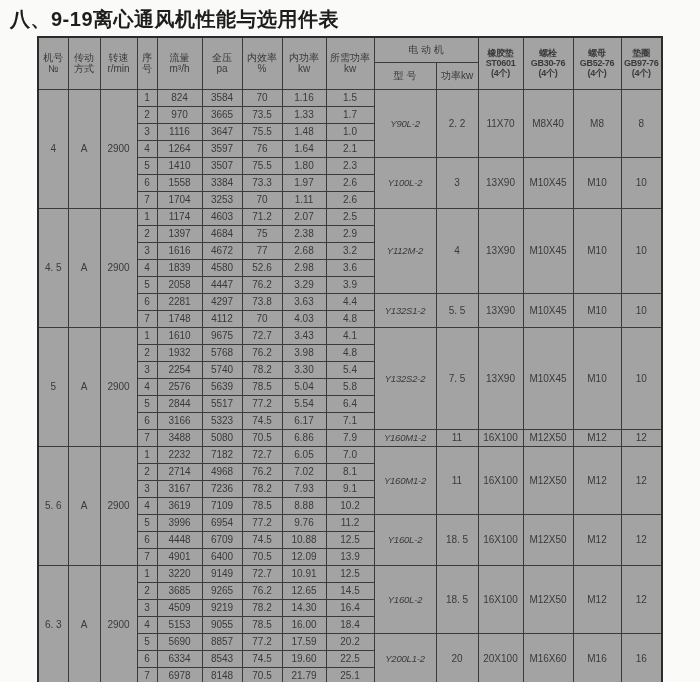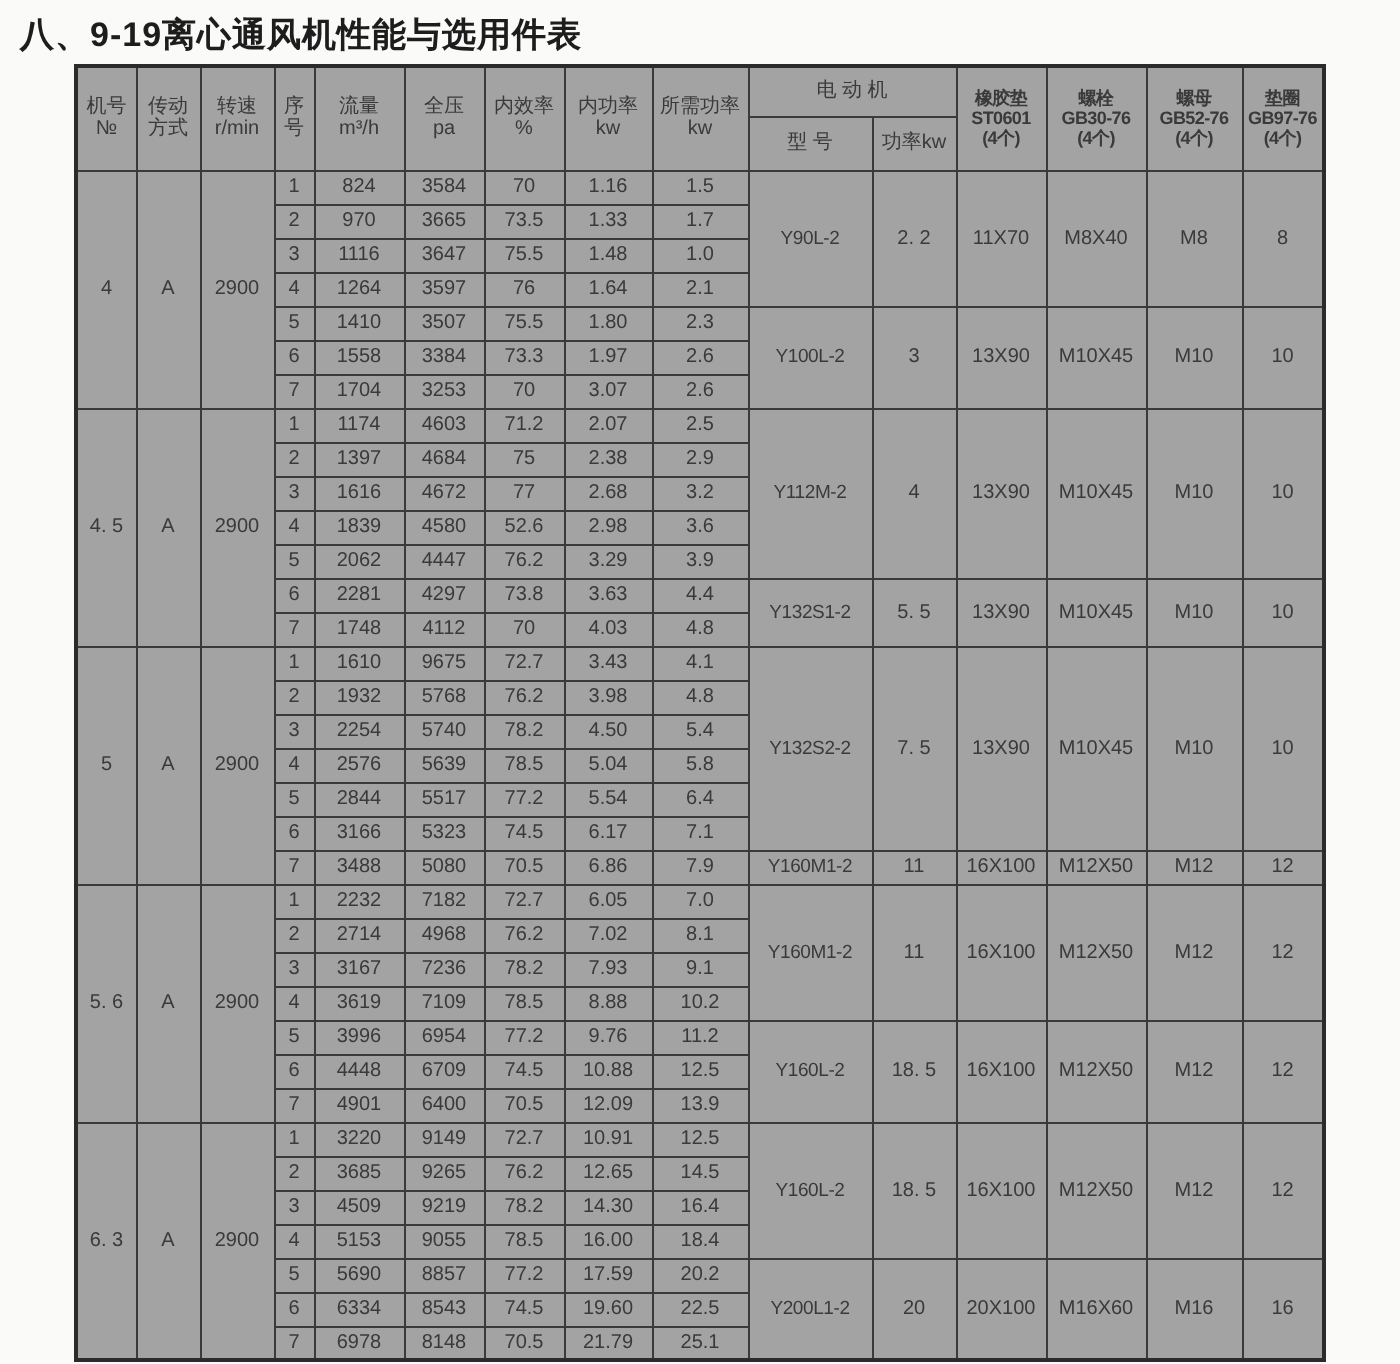--- a/index.html
+++ b/index.html
@@ -6,21 +6,21 @@
   html,body{margin:0;padding:0;}
   body{
     width:700px;height:682px;
     background:#fafaf8;
     font-family:"Liberation Sans","DejaVu Sans",sans-serif;
     color:#333;
     overflow:hidden;
   }
   .page{padding:4px 0 0 0;}
   .doc-title{
-    font-size:17px;
+    font-size:20px;
     font-weight:bold;
     color:#1d1d1d;
     margin:2px 0 3px 10px;
     letter-spacing:0.5px;
   }
   table.perf{
     border-collapse:collapse;
     table-layout:fixed;
     width:624px;
     margin-left:37px;
@@ -36,21 +36,21 @@
     overflow:hidden;
     white-space:nowrap;
   }
   table.perf{border:2px solid #2b2b2b;}
   thead tr.h1{height:25px;}
   thead tr.h2{height:27px;}
   tbody tr{height:17px;}
   thead th{font-size:10px;line-height:11px;color:#2e2e2e;}
   thead th.small{font-size:9px;line-height:10px;letter-spacing:-0.3px;font-weight:bold;}
   tbody td{font-size:10px;line-height:11px;}
-  td.c-model{font-size:9.5px;letter-spacing:-0.2px;}
+  td.c-model{font-size:9.5px;letter-spacing:-0.2px;font-style:italic;}
 </style>
 </head>
 <body>
 
 <div class="page">
   <div class="doc-title">八、9-19离心通风机性能与选用件表</div>
 
   <table class="perf">
     <colgroup>
       <col style="width:30px">
@@ -153,21 +153,21 @@
           <td>3384</td>
           <td>73.3</td>
           <td>1.97</td>
           <td>2.6</td>
         </tr>
         <tr>
           <td>7</td>
           <td>1704</td>
           <td>3253</td>
           <td>70</td>
-          <td>3.07</td>
+          <td>1.11</td>
           <td>2.6</td>
         </tr>
         <tr>
           <td rowspan="7">4. 5</td>
           <td rowspan="7">A</td>
           <td rowspan="7">2900</td>
           <td>1</td>
           <td>1174</td>
           <td>4603</td>
           <td>71.2</td>
@@ -199,21 +199,21 @@
         <tr>
           <td>4</td>
           <td>1839</td>
           <td>4580</td>
           <td>52.6</td>
           <td>2.98</td>
           <td>3.6</td>
         </tr>
         <tr>
           <td>5</td>
-          <td>2062</td>
+          <td>2058</td>
           <td>4447</td>
           <td>76.2</td>
           <td>3.29</td>
           <td>3.9</td>
         </tr>
         <tr>
           <td>6</td>
           <td>2281</td>
           <td>4297</td>
           <td>73.8</td>
@@ -257,21 +257,21 @@
           <td>5768</td>
           <td>76.2</td>
           <td>3.98</td>
           <td>4.8</td>
         </tr>
         <tr>
           <td>3</td>
           <td>2254</td>
           <td>5740</td>
           <td>78.2</td>
-          <td>4.50</td>
+          <td>3.30</td>
           <td>5.4</td>
         </tr>
         <tr>
           <td>4</td>
           <td>2576</td>
           <td>5639</td>
           <td>78.5</td>
           <td>5.04</td>
           <td>5.8</td>
         </tr>

